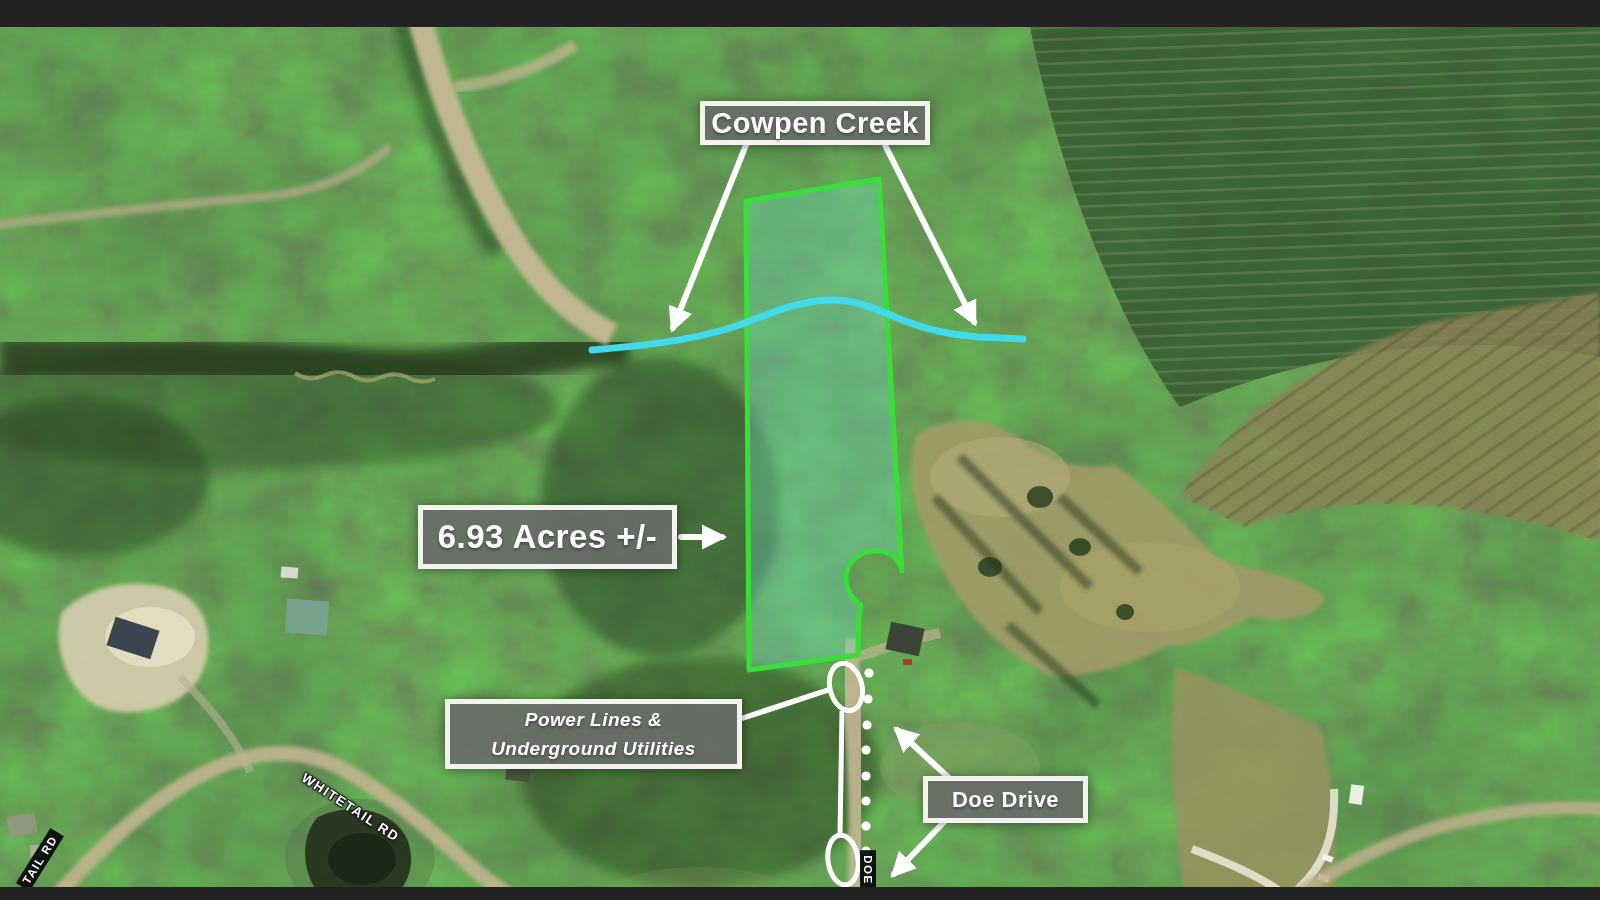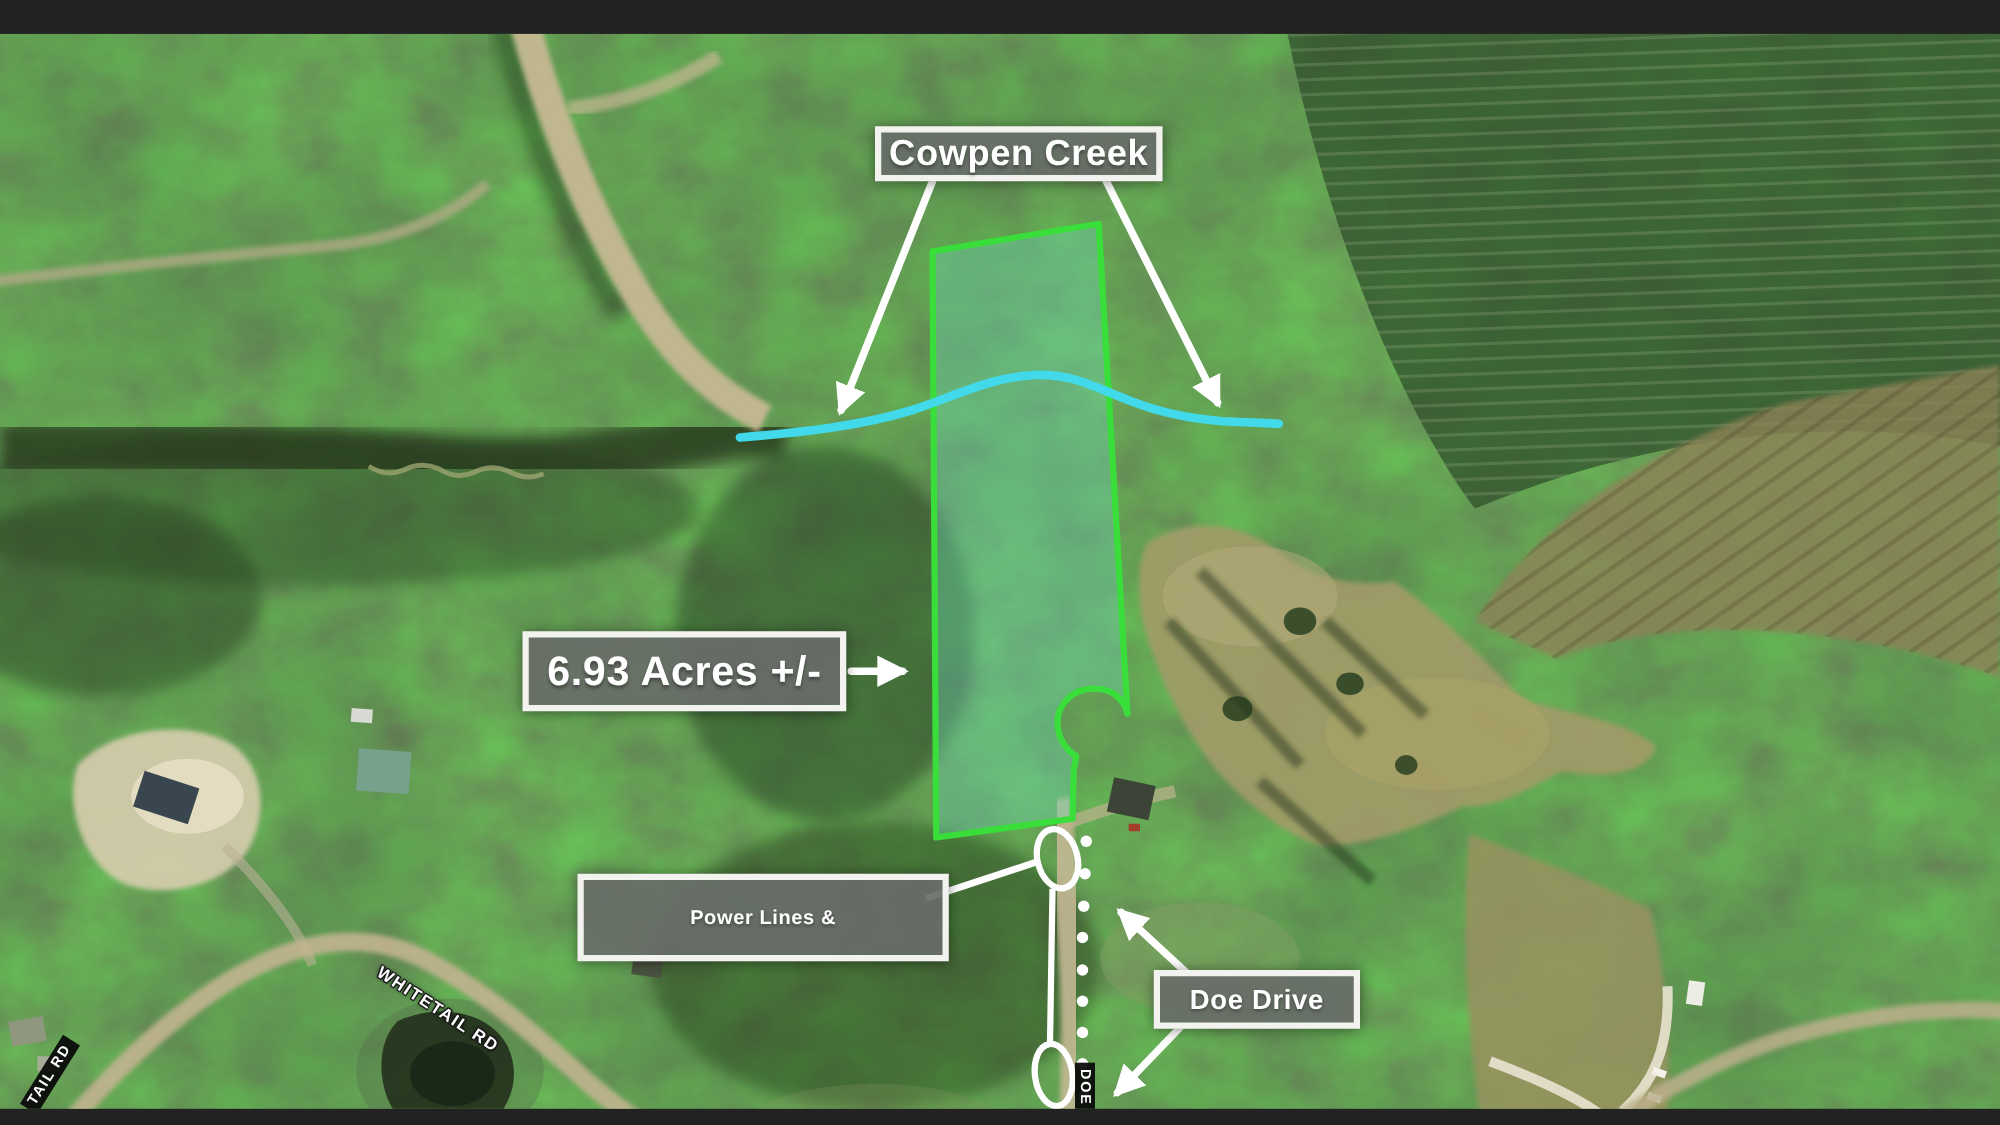--- a/index.html
+++ b/index.html
@@ -6,21 +6,21 @@
   #stage{position:relative;width:1600px;height:860px;overflow:hidden;
          font-family:"Liberation Sans",sans-serif;margin-top:27px;}
   #stage svg{position:absolute;left:0;top:0;}
   .label-box{position:absolute;display:flex;flex-direction:column;align-items:center;
     justify-content:center;box-sizing:border-box;text-align:center;
     background:rgba(104,108,104,0.92);border:5px solid #f2f2ee;color:#fff;
     font-weight:bold;letter-spacing:.5px;box-shadow:0 1px 10px rgba(0,0,0,.45);
     text-shadow:0 2px 3px rgba(0,0,0,.35);}
   #creek-label{left:700px;top:74px;width:230px;height:44px;font-size:29px;}
   #acreage-label{left:418px;top:478px;width:259px;height:64px;font-size:33px;}
-  #utilities-label{left:462px;top:672px;width:297px;height:70px;font-size:16px;line-height:29px;}
+  #utilities-label{left:445px;top:672px;width:297px;height:70px;font-size:19px;line-height:29px;font-style:italic;}
   #doe-label{left:923px;top:749px;width:165px;height:47px;font-size:22px;}
   .street{position:absolute;color:#fff;font-weight:bold;white-space:nowrap;}
   #whitetail-label{left:303px;top:742px;font-size:13.5px;letter-spacing:1.5px;
     transform:rotate(33deg);transform-origin:left center;
     text-shadow:-1px -1px 0 #1a1a1a,1px -1px 0 #1a1a1a,-1px 1px 0 #1a1a1a,1px 1px 0 #1a1a1a,0 0 4px #000;}
   .chip{background:rgba(8,8,8,.93);padding:2px 5px;font-size:11.5px;letter-spacing:1.5px;}
   #whitetail-edge-label{left:16px;top:856px;transform:rotate(-58deg);transform-origin:left top;}
   #doe-dr-label{left:868px;top:855px;transform:translate(-50%,-50%) rotate(90deg);}
 </style>
 </head>
@@ -168,20 +168,21 @@
   <div class="label-box" id="creek-label">
     <div>Cowpen Creek</div>
   </div>
 
   <div class="label-box" id="acreage-label">
     <div>6.93 Acres +/-</div>
   </div>
 
   <div class="label-box" id="utilities-label">
     <div>Power Lines &amp;</div>
+    <div>Underground Utilities</div>
   </div>
 
   <div class="label-box" id="doe-label">
     <div>Doe Drive</div>
   </div>
 
   <div class="street" id="whitetail-label">WHITETAIL RD</div>
   <div class="street chip" id="whitetail-edge-label">TAIL RD</div>
   <div class="street chip" id="doe-dr-label">DOE DR</div>
 </div>

